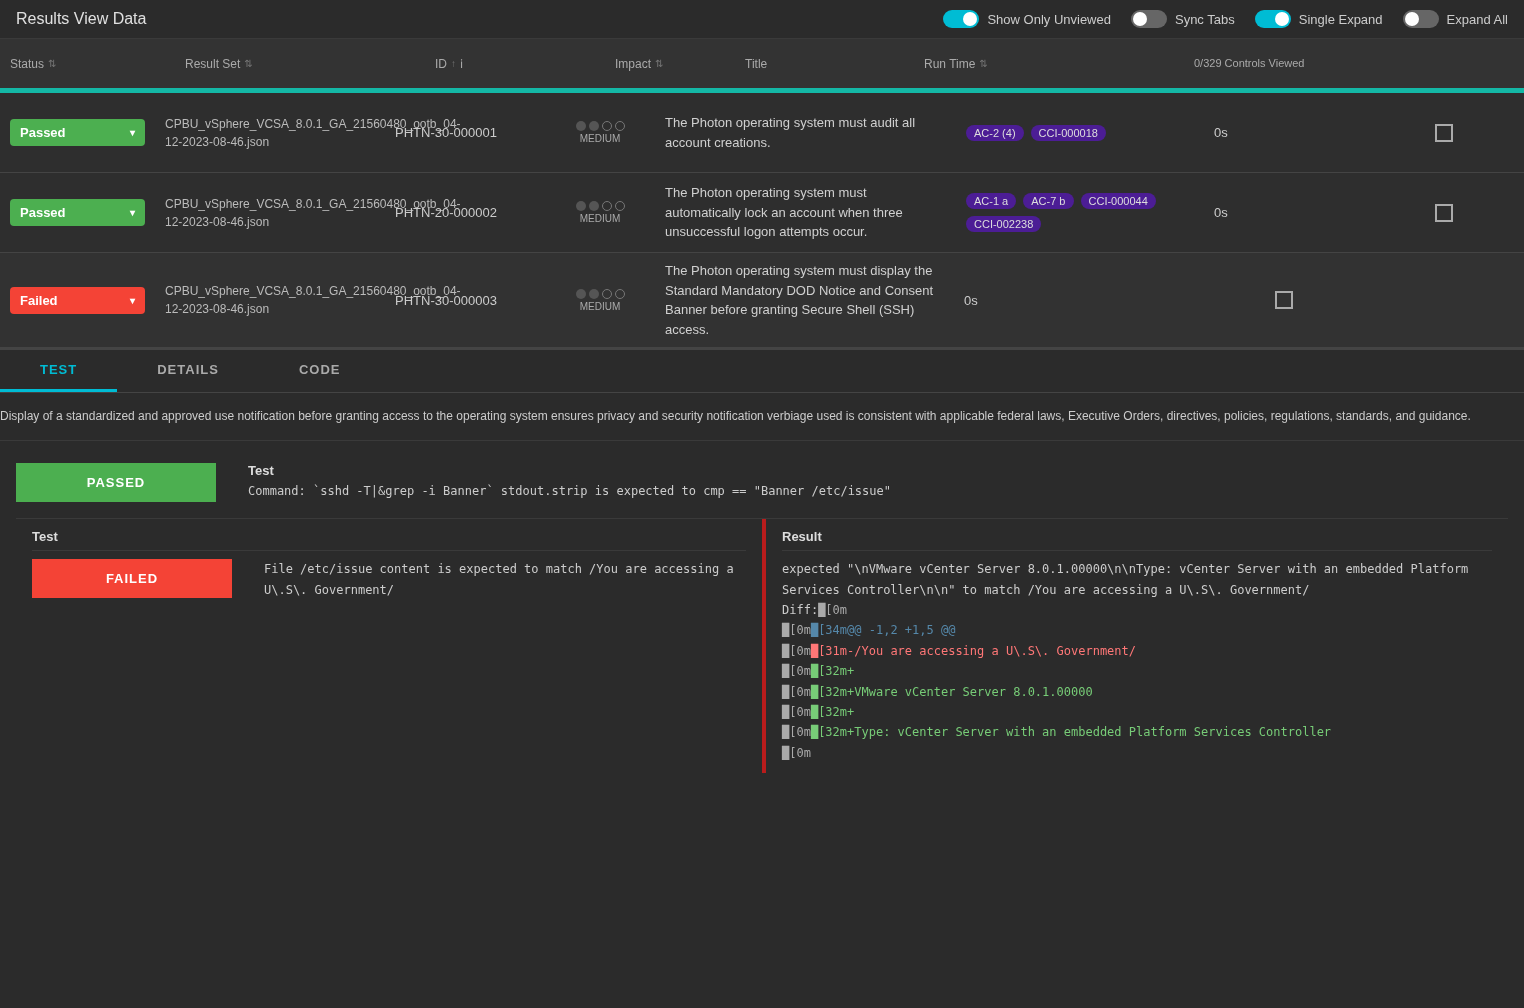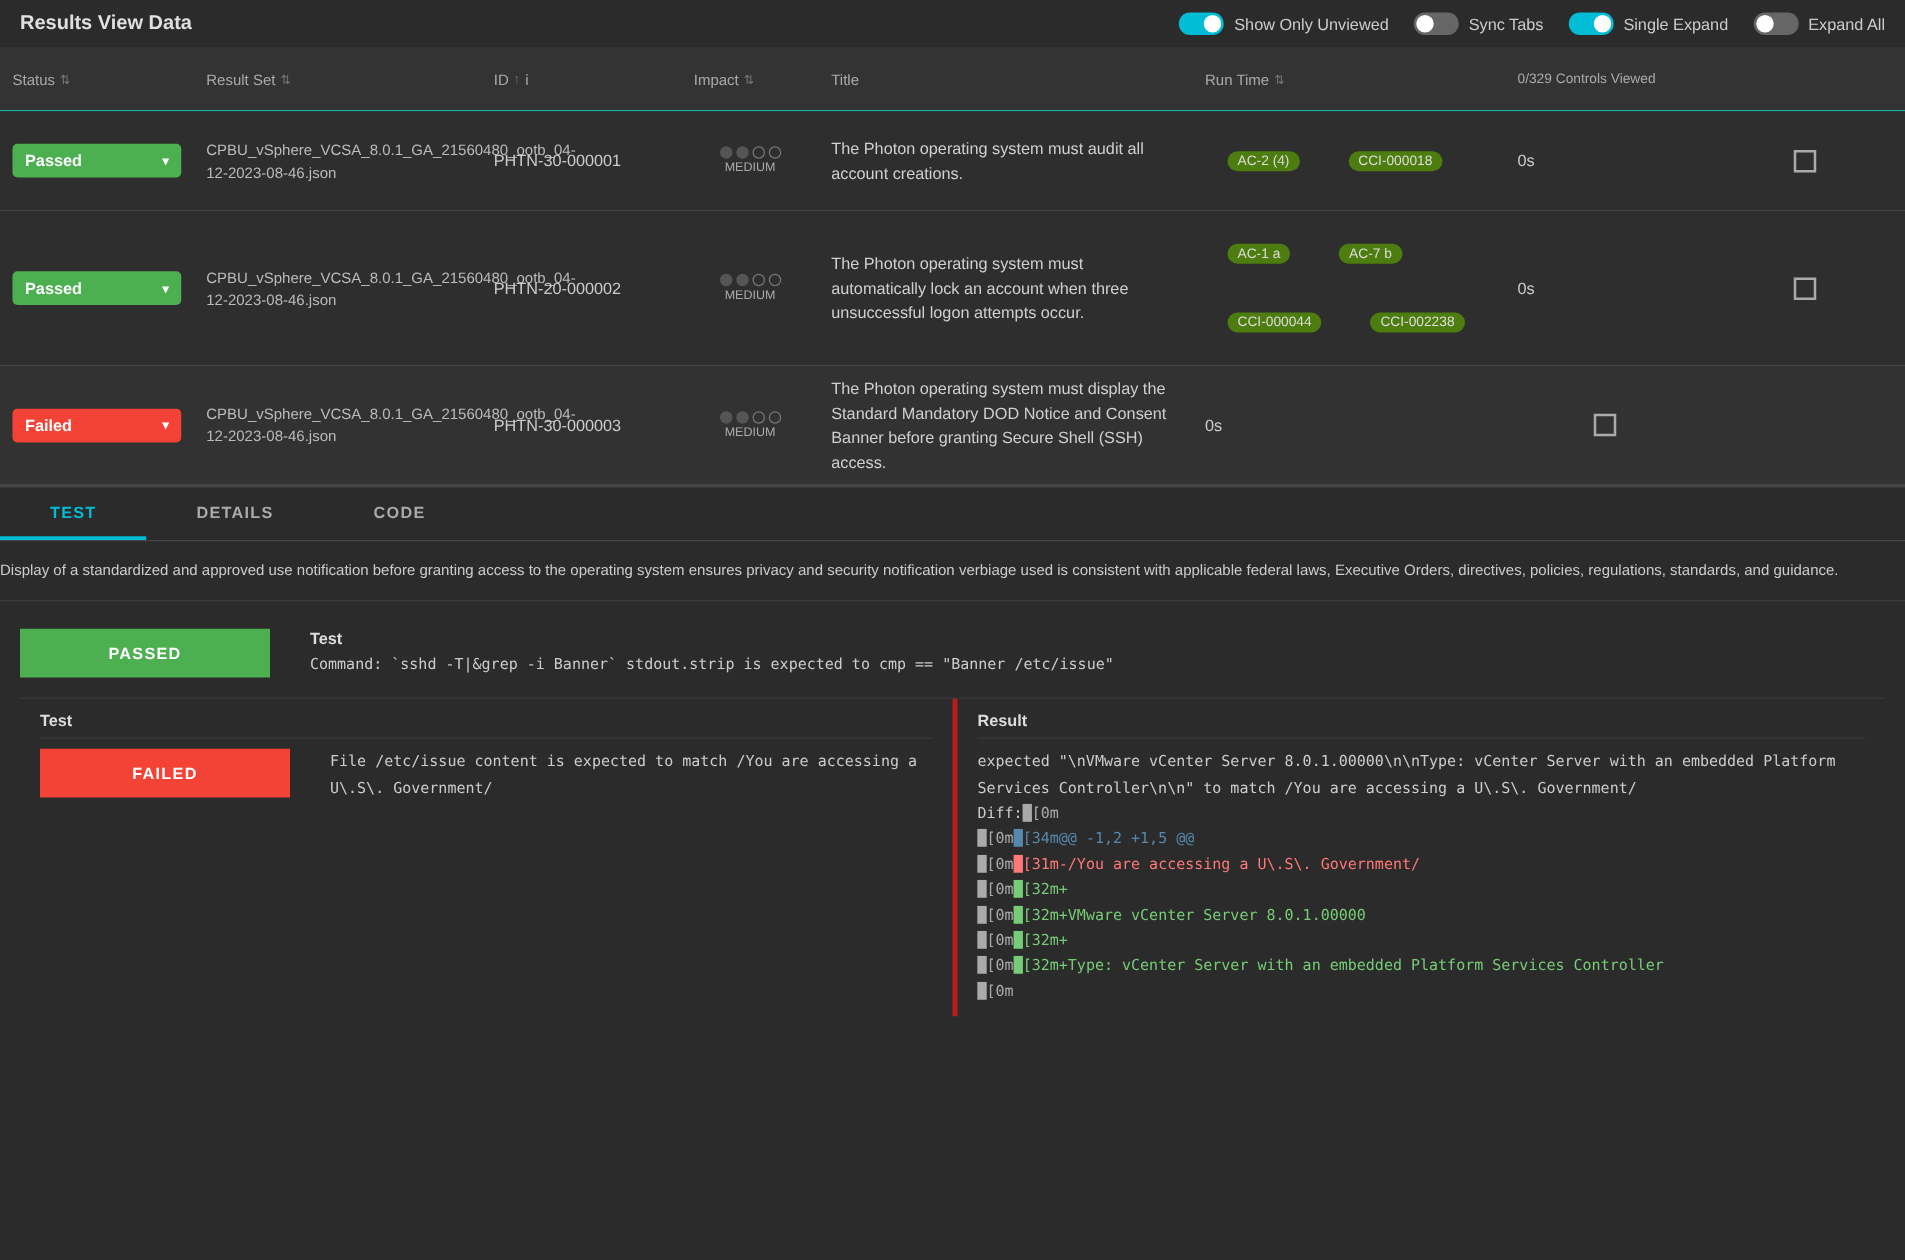--- a/index.html
+++ b/index.html
@@ -16,21 +16,21 @@
     .header {
       background: #2b2b2b;
       padding: 10px 16px;
       display: flex;
       align-items: center;
       justify-content: space-between;
       border-bottom: 1px solid #3a3a3a;
     }
     .header-title {
       font-size: 16px;
-      font-weight: bold;
+      font-weight: normal;
       color: #e0e0e0;
     }
     .header-controls {
       display: flex;
       align-items: center;
       gap: 20px;
     }
     .toggle-group {
       display: flex;
       align-items: center;
@@ -54,22 +54,23 @@
       background: white;
       border-radius: 50%;
       top: 2px;
     }
     .toggle-switch.on .toggle-knob { right: 2px; }
     .toggle-switch.off .toggle-knob { left: 2px; }
     .table-header {
       display: grid;
       grid-template-columns: 155px 230px 160px 110px 1fr 250px 160px 160px;
       background: #333;
-      border-bottom: 1px solid #14b8a6;
+      border-bottom: 5px solid #14b8a6;
       padding: 10px 0;
+      gap: 20px;
     }
     .th {
       padding: 6px 10px;
       font-size: 12px;
       color: #aaa;
       font-weight: normal;
       display: flex;
       align-items: center;
       gap: 4px;
     }
@@ -113,26 +114,26 @@
     .dot {
       width: 10px; height: 10px; border-radius: 50%;
     }
     .dot.filled { background: #555; }
     .dot.empty { border: 1.5px solid #777; background: transparent; }
     .impact-label { font-size: 10px; color: #aaa; text-align: center; }
 
     
     .tag {
       display: inline-block;
-      background: #4d7c0f;
+      background: #4c1d95;
       color: #ddd;
       border-radius: 10px;
       padding: 2px 8px;
       font-size: 11px;
-      margin: 18px;
+      margin: 2px;
     }
     .tags-cell { display: flex; flex-wrap: wrap; gap: 3px; }
 
     
     .runtime { color: #ccc; font-size: 13px; }
 
     
     .checkbox-cell { display: flex; justify-content: center; align-items: center; }
     .checkbox {
       width: 18px; height: 18px;

